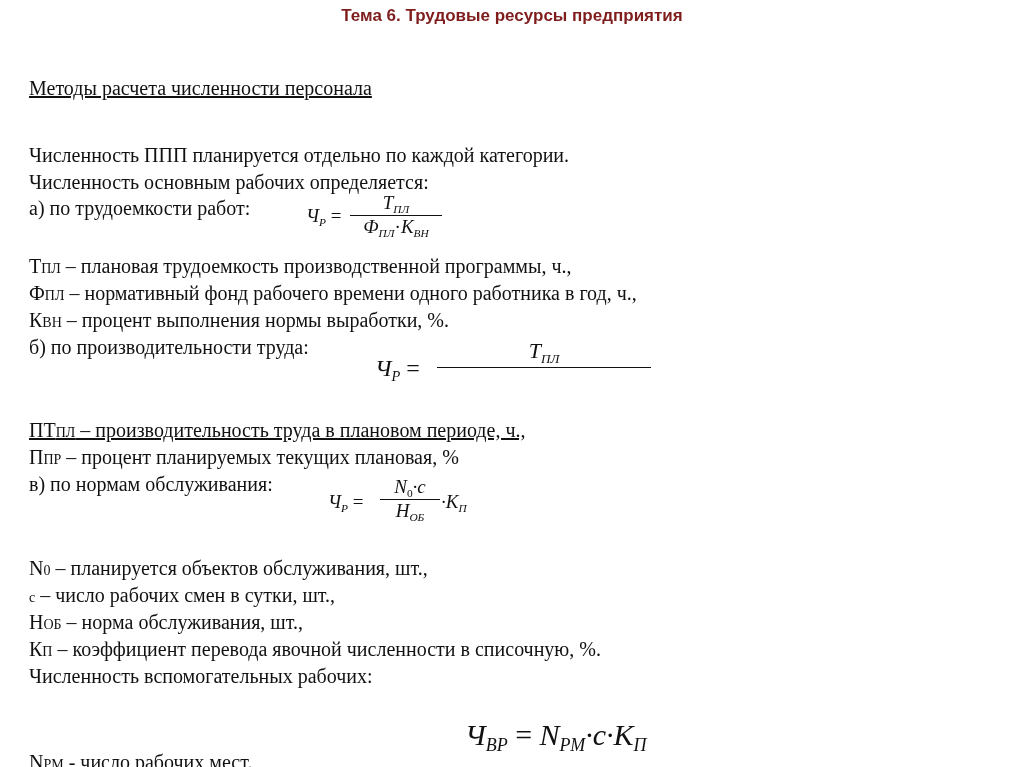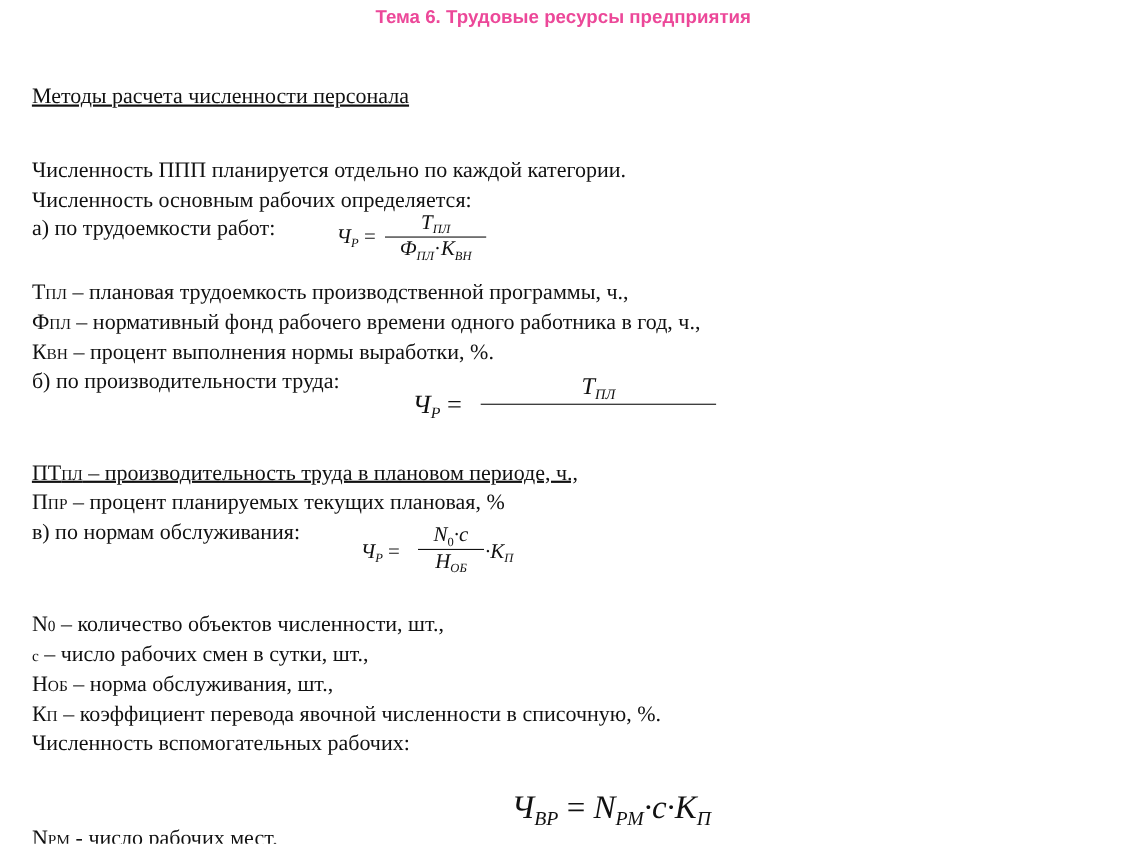--- a/index.html
+++ b/index.html
@@ -2,21 +2,21 @@
 <html><head>
   <meta charset="utf-8">
   <style>
     html, body { margin: 0; padding: 0; }
     body {
       width: 1024px; height: 767px; background: #ffffff; position: relative; overflow: hidden;
       color: #111111; font-family: "Liberation Serif", serif;
     }
     .title {
       position: absolute; top: 6px; left: 0; width: 1024px; text-align: center;
-      font-family: "Liberation Sans", sans-serif; font-weight: bold; font-size: 17px; color: #ec4899;
+      font-family: "Liberation Sans", sans-serif; font-weight: bold; font-size: 17px; color: #7f1d1d;
     }
     .line {
       position: absolute; left: 29px; font-size: 20px; line-height: 24px; white-space: nowrap;
     }
     .underline { text-decoration: underline; }
     .sub { font-size: 14px; }
     .f { position: absolute; font-family: "Liberation Serif", serif; font-style: italic; color: #111; white-space: nowrap; }
     .frac { position: absolute; display: flex; flex-direction: column; }
     .frac .num { text-align: center; }
     .frac .bar { border-top: 1px solid #111; width: 100%; }
@@ -64,21 +64,21 @@
 <div>
   <span class="f" style="left:328px; top:491px; font-size:19px;"><span>Ч</span><span class="s">Р</span> <span class="fs">=</span></span>
   <div class="frac" style="left:380px; top:476px; font-size:19px; width:60px;">
     <div class="num f" style="position:static;"><span>N</span><span class="s fs">0</span><span>·c</span></div>
     <div class="bar"></div>
     <div class="den f" style="position:static;"><span>Н</span><span class="s">ОБ</span></div>
   </div>
   <span class="f" style="left:441px; top:491px; font-size:19px;"><span>·К</span><span class="s">П</span></span>
 </div>
 
-<div class="line" style="top:556px;"><span>N</span><span class="sub">0</span><span> – количество объектов численности, шт.,</span></div>
+<div class="line" style="top:556px;"><span>N</span><span class="sub">0</span><span> – планируется объектов обслуживания, шт.,</span></div>
 <div class="line" style="top:583px;"><span class="sub">с</span><span> – число рабочих смен в сутки, шт.,</span></div>
 <div class="line" style="top:610px;"><span>Н</span><span class="sub">ОБ</span><span> – норма обслуживания, шт.,</span></div>
 <div class="line" style="top:637px;"><span>К</span><span class="sub">П</span><span> – коэффициент перевода явочной численности в списочную, %.</span></div>
 <div class="line" style="top:664px;">Численность вспомогательных рабочих:</div>
 
 <div class="f" style="left:465px; top:718px; font-size:30px;">
   <span>Ч</span><span class="s">ВР</span>
   <span class="fs">=</span>
   <span>N</span><span class="s">РМ</span><span>·c·К</span><span class="s">П</span>
 </div>

